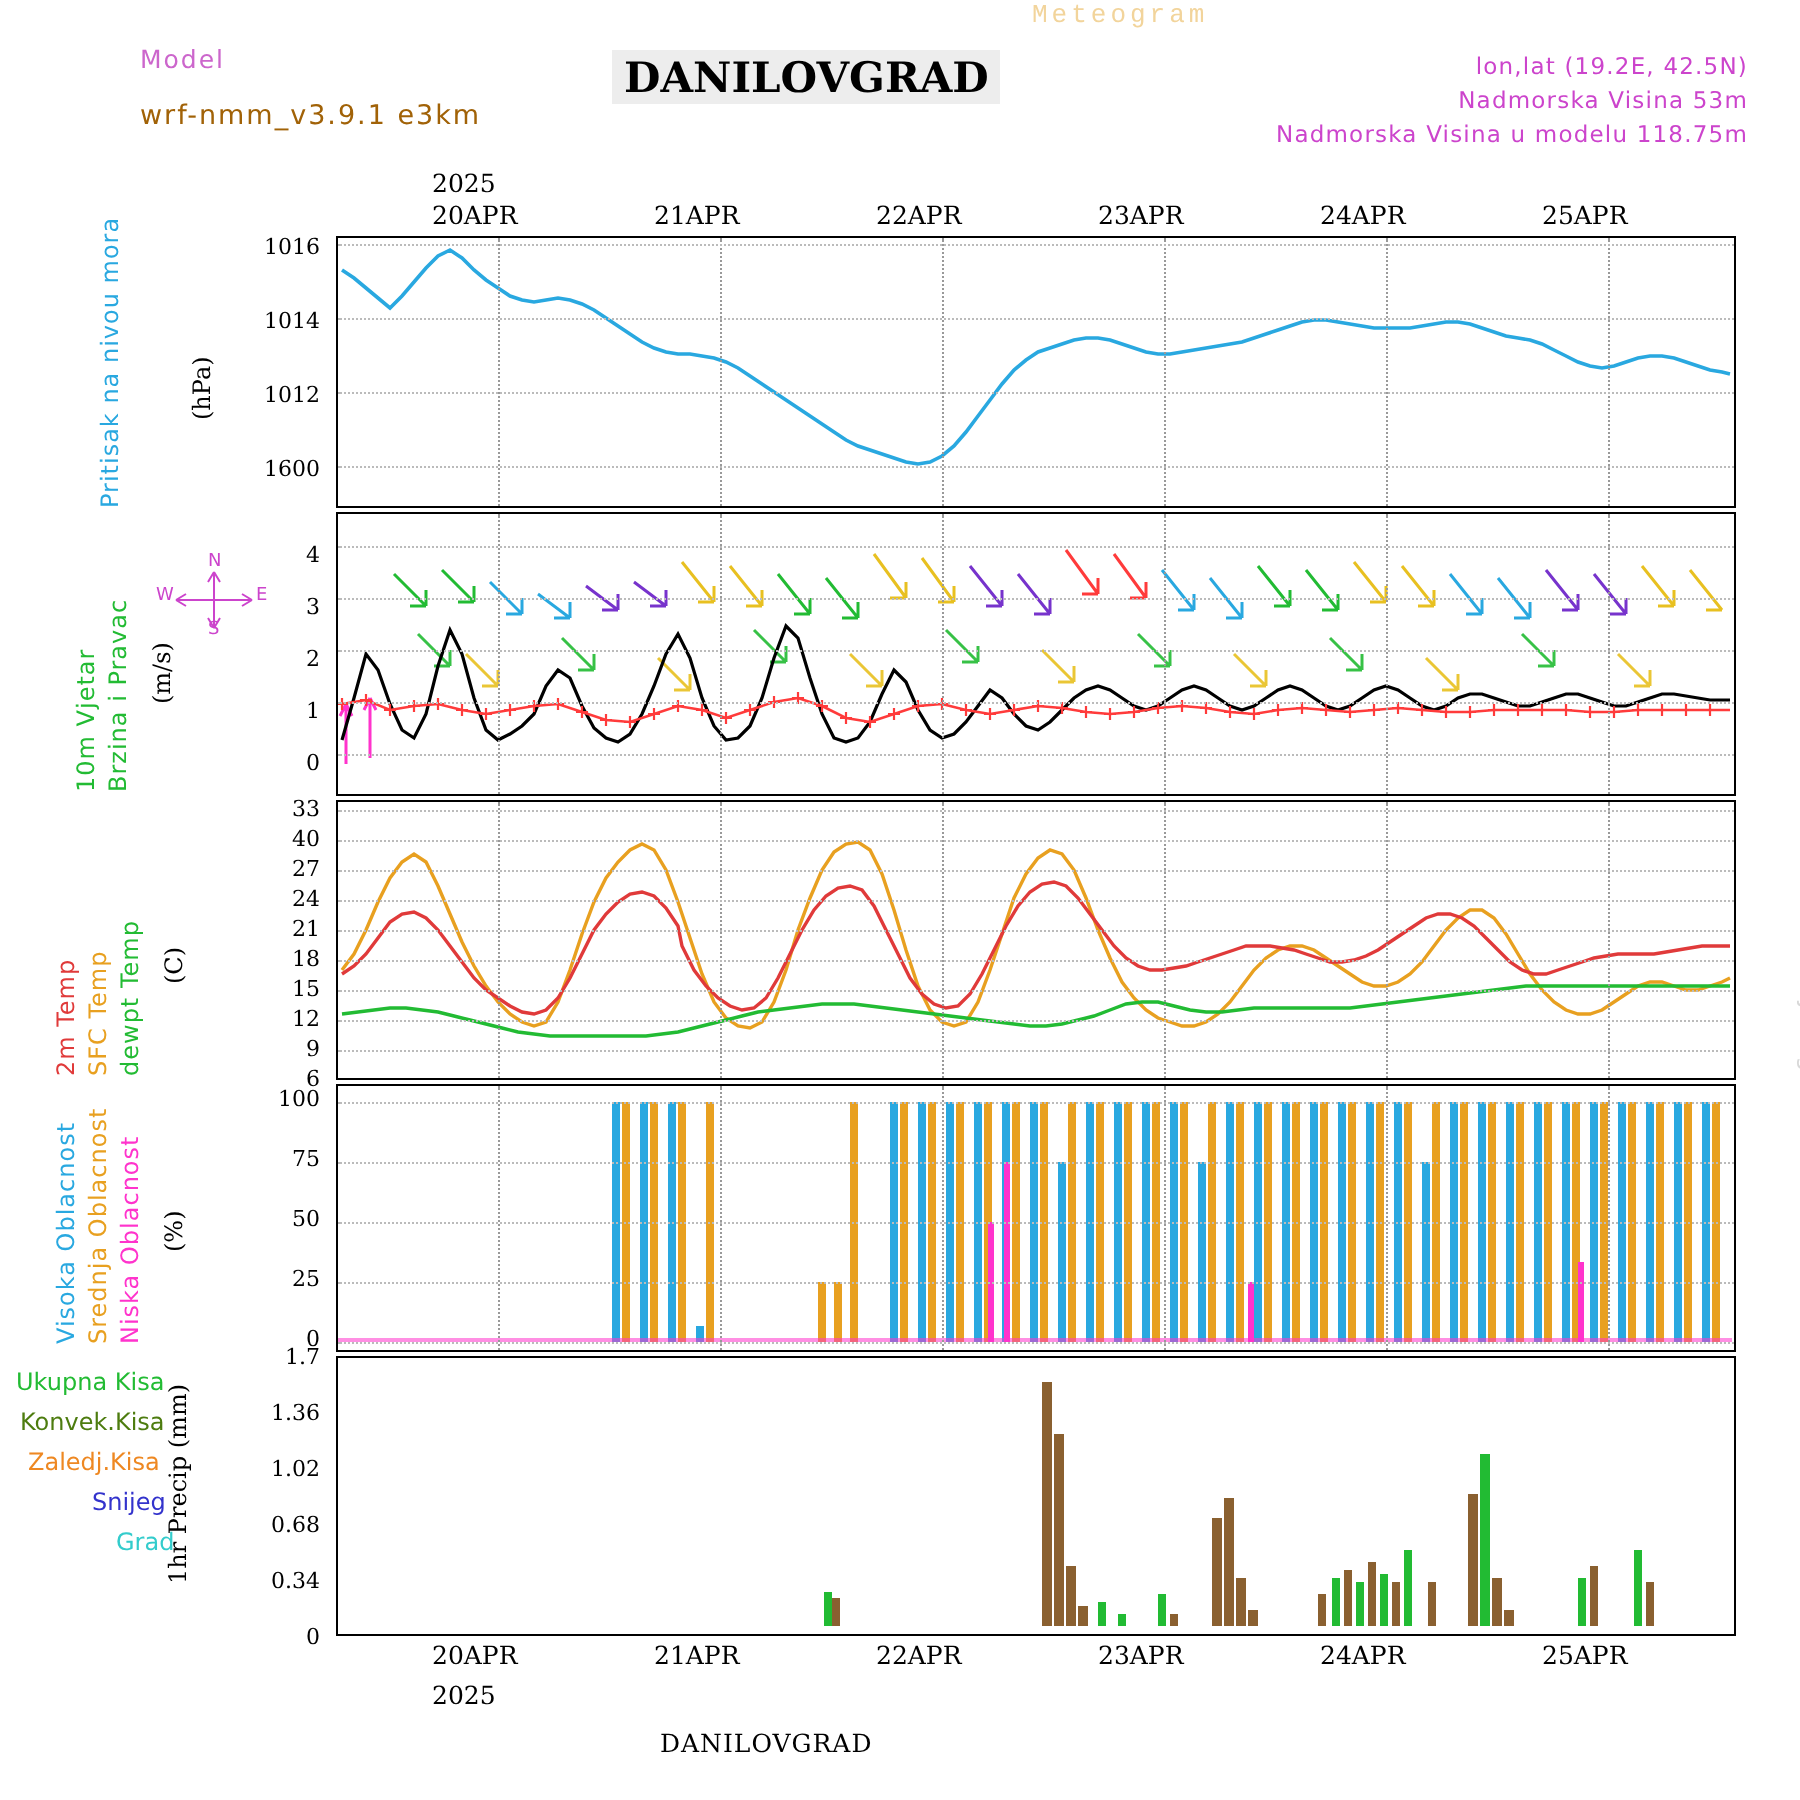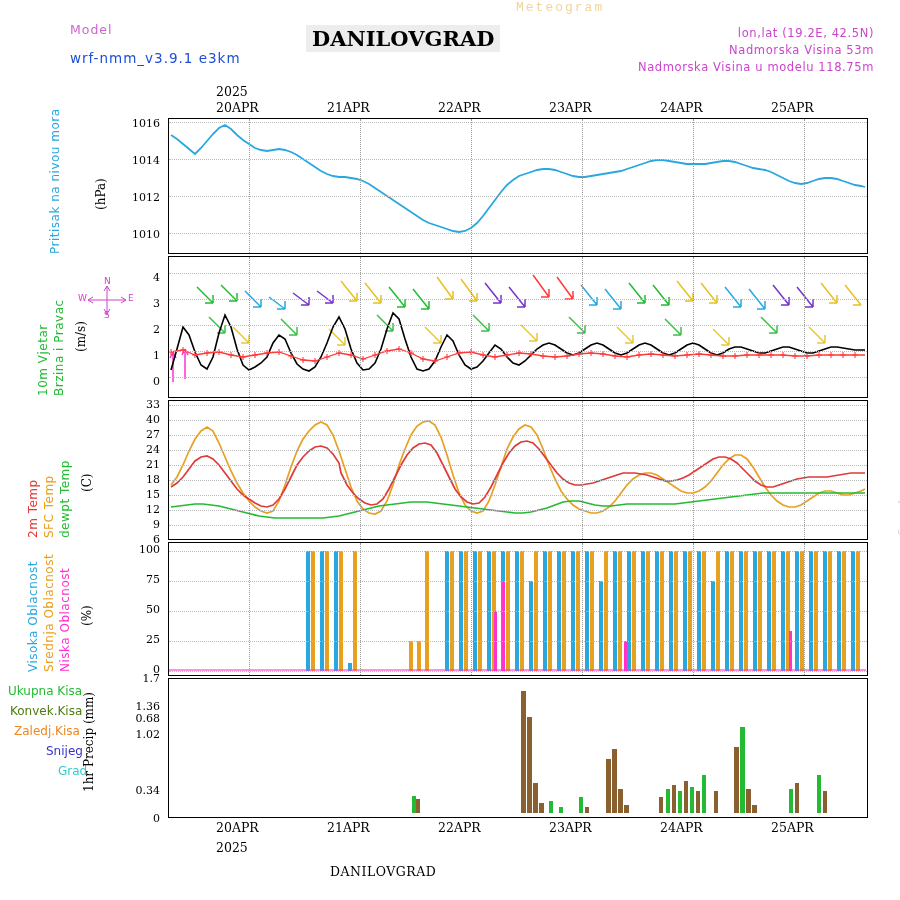--- a/index.html
+++ b/index.html
@@ -14,21 +14,21 @@
   
   #meteogram-watermark{
     left:516px;top:0px;
     font-size:13px;letter-spacing:2px;color:#f2d49b;
     font-family:Liberation Mono, monospace;
   }
   #model-label{
     left:70px;top:22px;font-size:12.5px;color:#cc66cc;letter-spacing:1px;
   }
   #model-name{
-    left:70px;top:50px;font-size:13.5px;color:#1d4ed8;letter-spacing:1px;
+    left:70px;top:50px;font-size:13.5px;color:#a16207;letter-spacing:1px;
   }
   #station-title{
     left:306px;top:25px;
     font-family:"DejaVu Serif", serif;
     font-weight:bold;font-size:21px;color:#000;
     background:#ededed;padding:1px 6px;
   }
   .meta{
     color:#cc44cc;font-size:11.5px;letter-spacing:.6px;text-align:right;
   }
@@ -111,21 +111,21 @@
     <div class="grid-h" style="top:40px"></div>
   <div class="grid-h" style="top:77px"></div>
     <div class="grid-h" style="top:114px"></div>
   <svg width="697" height="133" viewBox="0 0 697 133" preserveAspectRatio="none">
     <polyline fill="none" stroke="#29a8e0" stroke-width="1.8" points="2,16 8,20 14,25 20,30 26,35 32,29 38,22 44,15 50,9 56,6 62,10 68,16 74,21 80,25 86,29 92,31 98,32 104,31 110,30 116,31 122,33 128,36 134,40 140,44 146,48 152,52 158,55 164,57 170,58 176,58 182,59 188,60 194,62 200,65 206,69 212,73 218,77 224,81 230,85 236,89 242,93 248,97 254,101 260,104 266,106 272,108 278,110 284,112 290,113 296,112 302,109 308,104 314,97 320,89 326,81 332,73 338,66 344,61 350,57 356,55 362,53 368,51 374,50 380,50 386,51 392,53 398,55 404,57 410,58 416,58 422,57 428,56 434,55 440,54 446,53 452,52 458,50 464,48 470,46 476,44 482,42 488,41 494,41 500,42 506,43 512,44 518,45 524,45 530,45 536,45 542,44 548,43 554,42 560,42 566,43 572,45 578,47 584,49 590,50 596,51 602,53 608,56 614,59 620,62 626,64 632,65 638,64 644,62 650,60 656,59 662,59 668,60 674,62 680,64 686,66 692,67 696,68"></polyline>
   </svg>
 </div>
 <div class="ytick" style="left:100px;top:117px">1016</div>
 <div class="ytick" style="left:100px;top:154px">1014</div>
 <div class="ytick" style="left:100px;top:191px">1012</div>
-<div class="ytick" style="left:100px;top:228px">1010</div>
+<div class="ytick" style="left:100px;top:228px">1600</div>
 <div class="vlabel" style="left:48px;top:254px;color:#29a8e0">Pritisak na nivou mora</div>
 <div class="vunit" style="left:94px;top:210px">(hPa)</div>
 
 <div class="panel" id="panel-wind">
   <div class="grid-v" style="left:80px"></div>
     <div class="grid-v" style="left:191px"></div>
   <div class="grid-v" style="left:302px"></div>
     <div class="grid-v" style="left:413px"></div>
   <div class="grid-v" style="left:524px"></div>
     <div class="grid-v" style="left:635px"></div>
@@ -472,21 +472,21 @@
       <rect x="620" y="110" width="4" height="24" fill="#22bb33"></rect>
       <rect x="626" y="104" width="4" height="30" fill="#8a6030"></rect>
       <rect x="648" y="96" width="4" height="38" fill="#22bb33"></rect>
       <rect x="654" y="112" width="4" height="22" fill="#8a6030"></rect>
     </g>
   </svg>
 </div>
 <div class="ytick" style="left:100px;top:672px">1.7</div>
 <div class="ytick" style="left:100px;top:700px">1.36</div>
 <div class="ytick" style="left:100px;top:728px">1.02</div>
-<div class="ytick" style="left:100px;top:712px">0.68</div>
+<div class="ytick" style="left:100px;top:756px">0.68</div>
 <div class="ytick" style="left:100px;top:784px">0.34</div>
 <div class="ytick" style="left:100px;top:812px">0</div>
 
 <div class="abs" style="left:8px;top:684px;color:#22bb33;font-size:12px">Ukupna Kisa</div>
 <div class="abs" style="left:10px;top:704px;color:#4d7c0f;font-size:12px">Konvek.Kisa</div>
 <div class="abs" style="left:14px;top:724px;color:#ee8822;font-size:12px">Zaledj.Kisa</div>
 <div class="abs" style="left:46px;top:744px;color:#3333cc;font-size:12px">Snijeg</div>
 <div class="abs" style="left:58px;top:764px;color:#33cccc;font-size:12px">Grad</div>
 <div class="vunit" style="left:82px;top:792px">1hr Precip (mm)</div>
 

